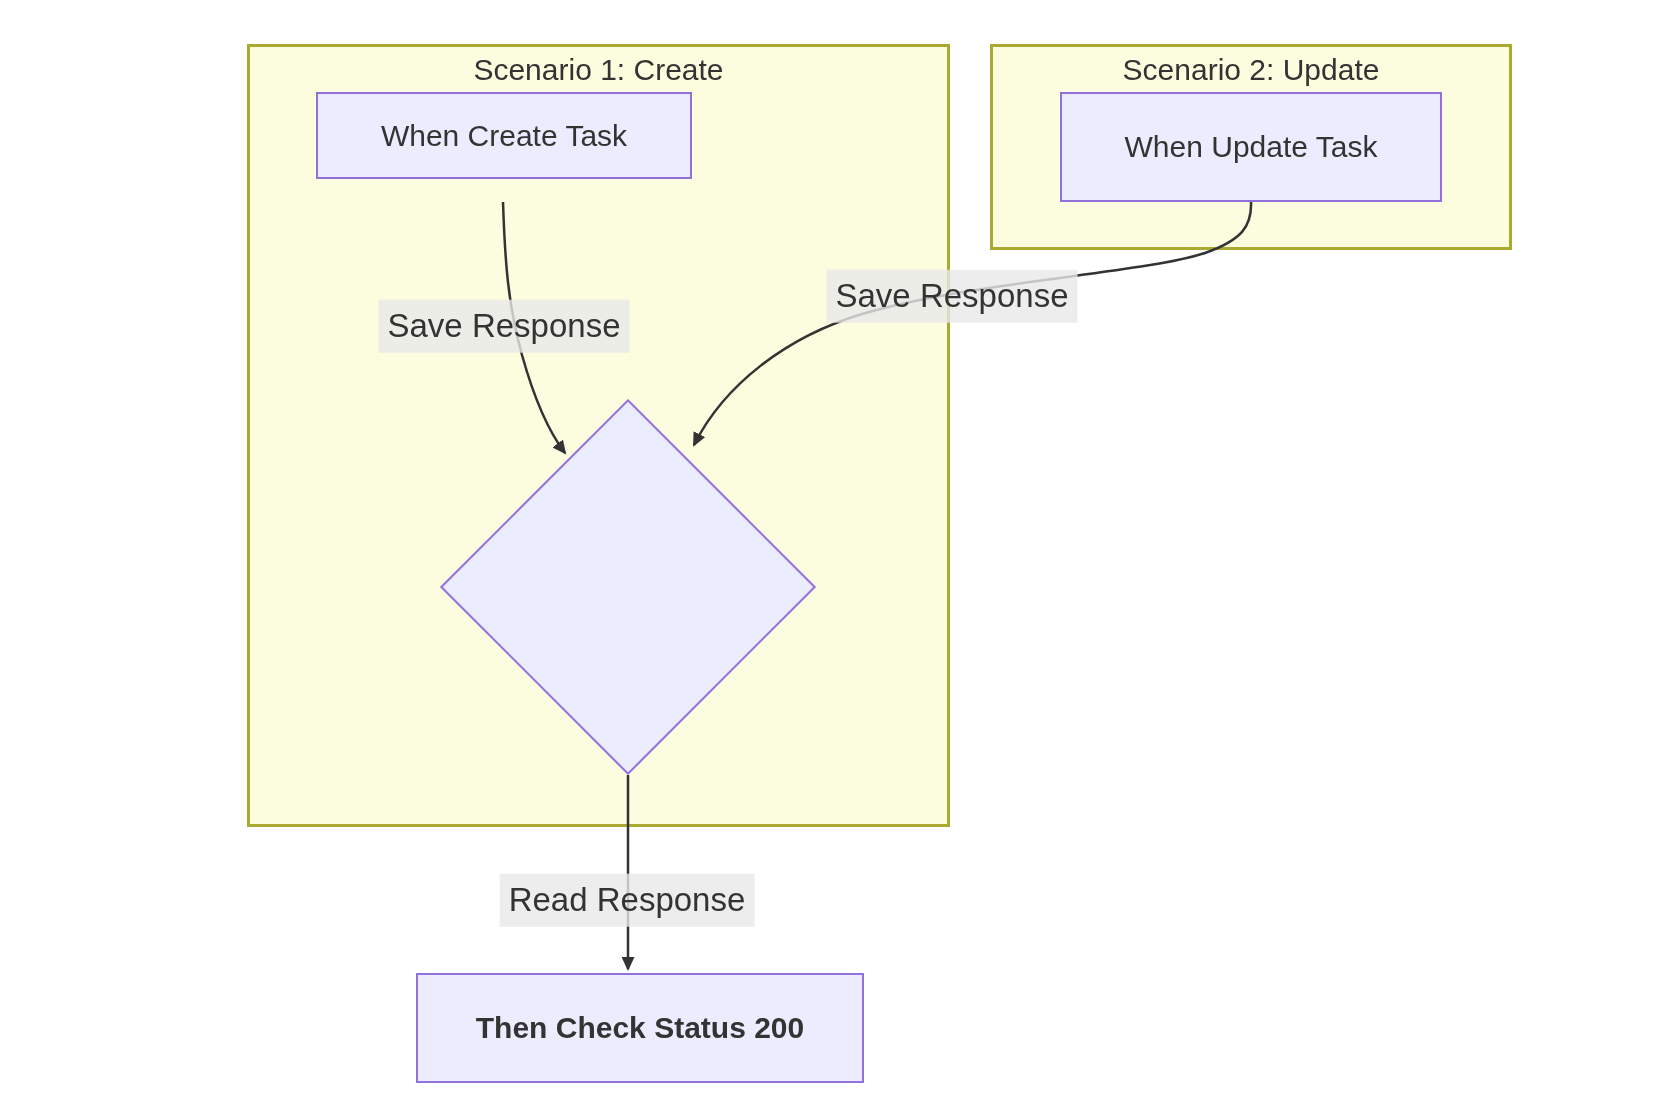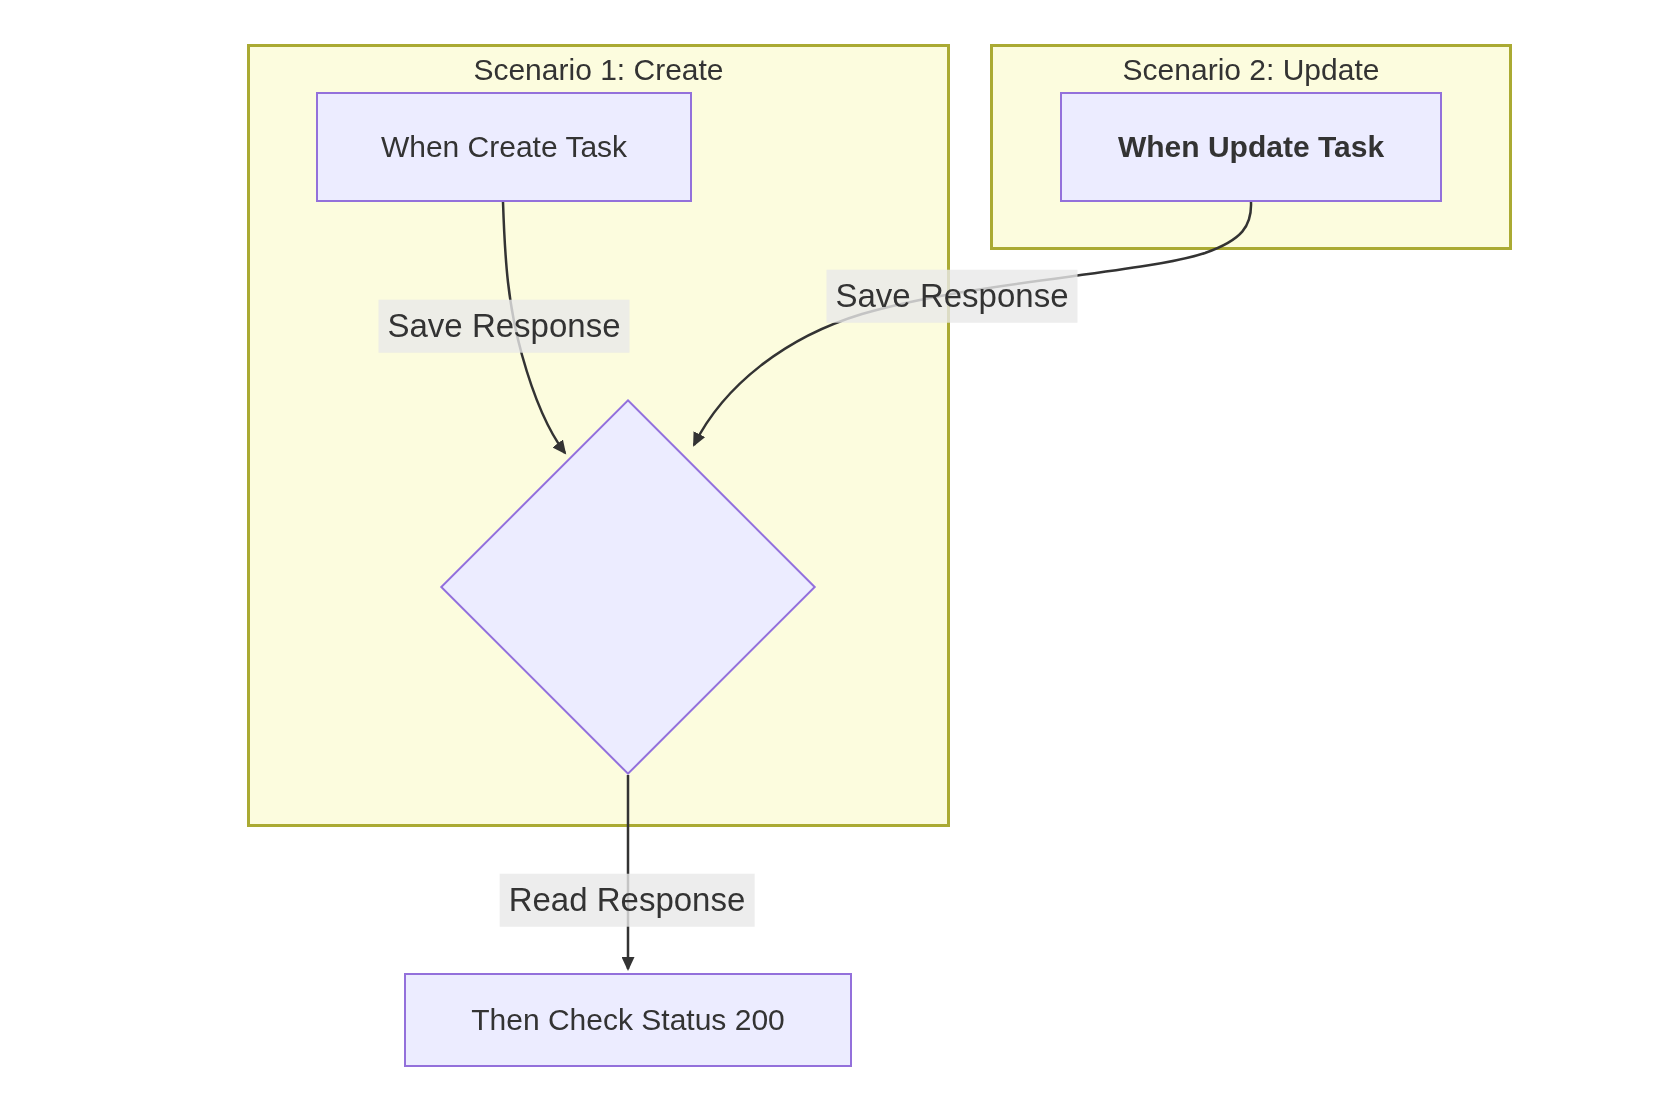--- a/index.html
+++ b/index.html
@@ -54,23 +54,23 @@
   .arrowhead{fill:var(--edge-color);}
   .node{
     position:absolute;
     display:flex;align-items:center;justify-content:center;
     background:var(--node-fill);
     border:2.5px solid var(--node-border);
     font-size:30px;
     white-space:nowrap;
     z-index:3;
   }
-  #node-create{left:316px;top:92px;width:376px;height:110px;}
-  #node-update{left:1060px;top:92px;width:382px;height:110px;font-weight:bold;}
-  #node-check{left:404px;top:973px;width:448px;height:94px;}
+  #node-create{left:316px;top:92px;width:376px;height:87px;}
+  #node-update{left:1060px;top:92px;width:382px;height:110px;}
+  #node-check{left:416px;top:973px;width:448px;height:110px;font-weight:bold;}
   .diamond-shape{
     position:absolute;
     left:495px;top:454px;
     width:266px;height:266px;
     background:var(--node-fill);
     border:2.5px solid var(--node-border);
     transform:rotate(45deg);
     z-index:3;
   }
   .diamond-label{

